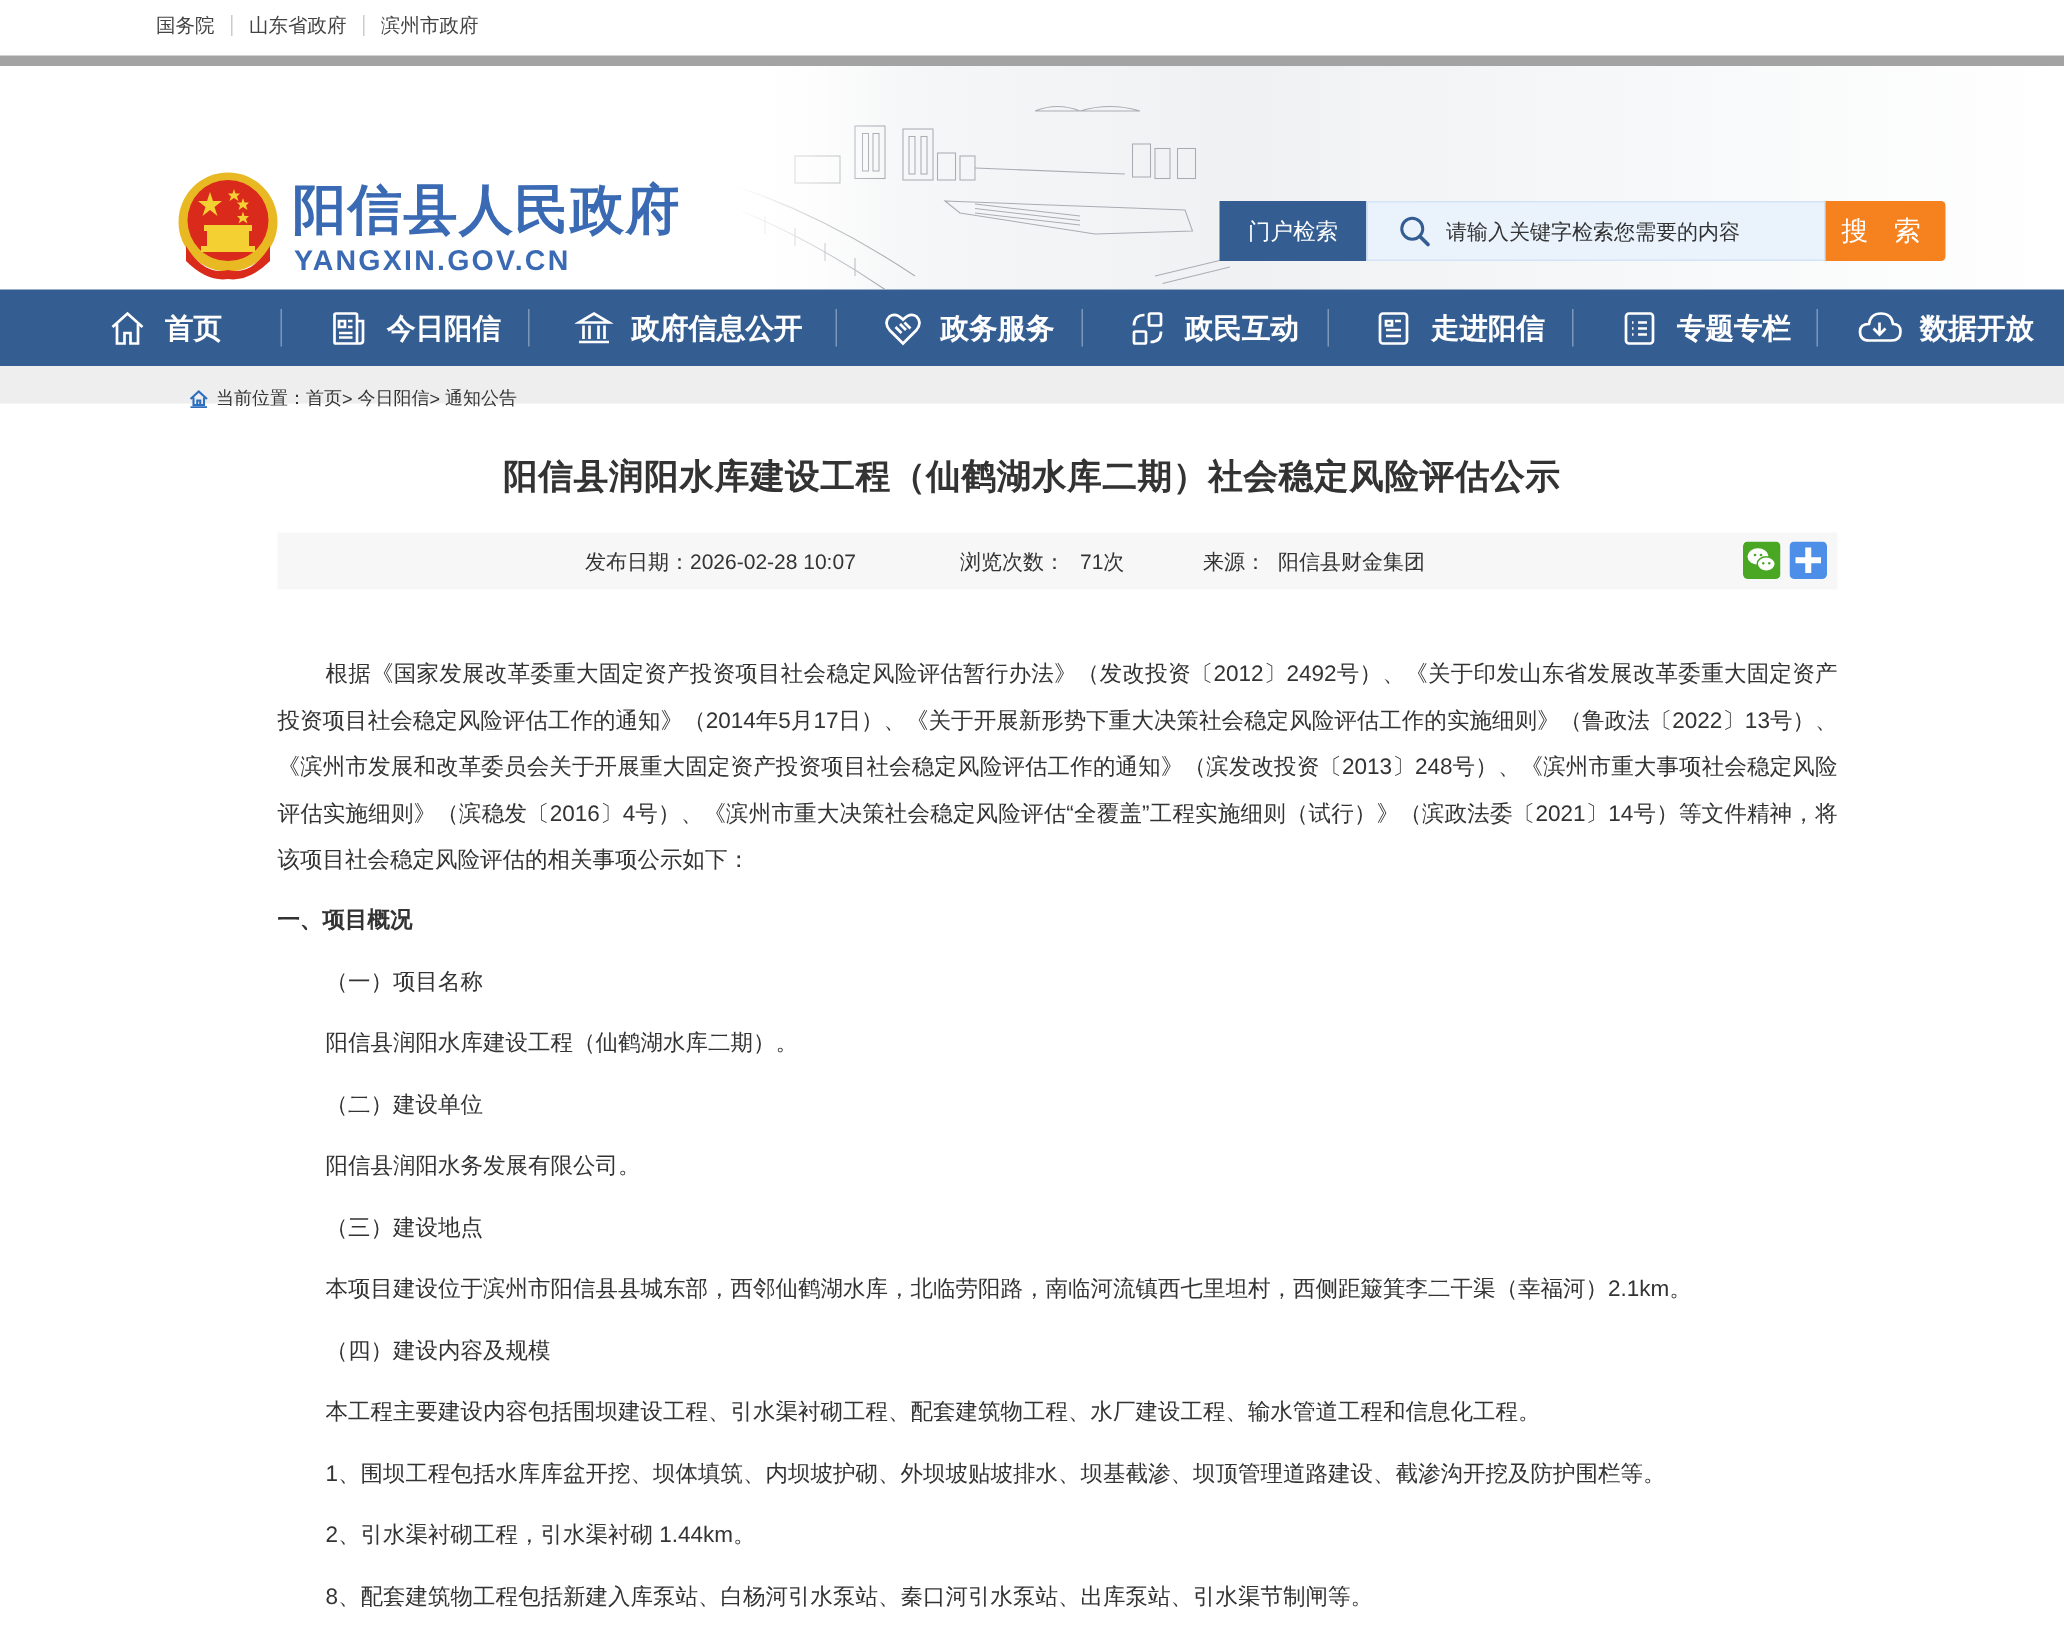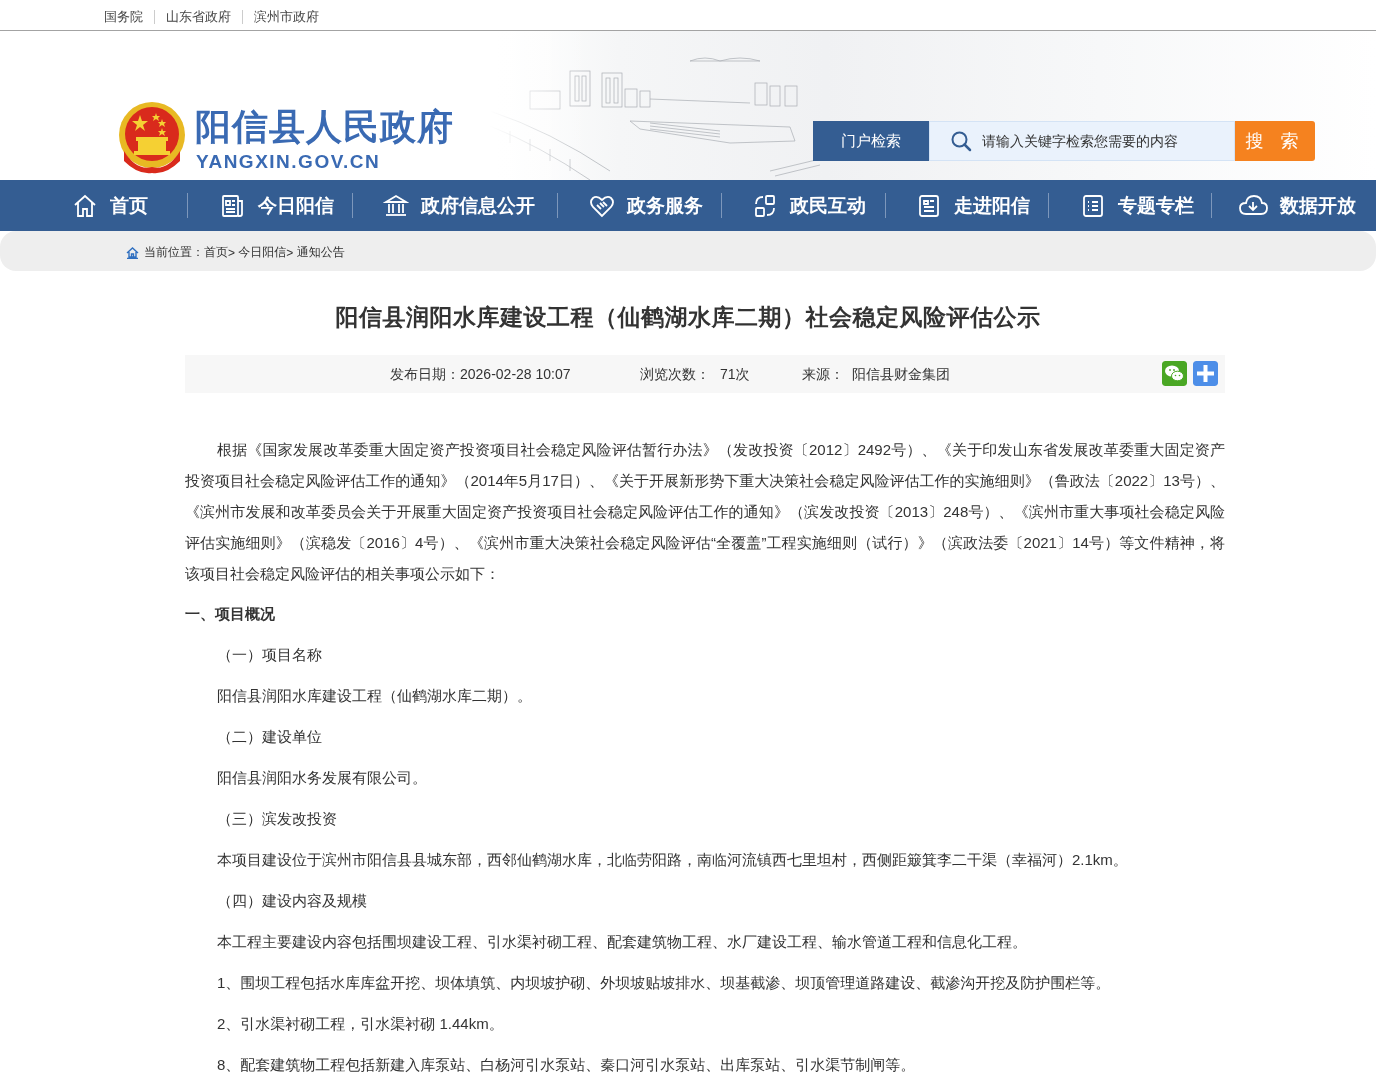--- a/index.html
+++ b/index.html
@@ -1,49 +1,49 @@
 <!DOCTYPE html>
 <html><head>
 <meta charset="utf-8">
 <style>
   * { box-sizing: border-box; margin: 0; padding: 0; }
   html, body { width: 1376px; height: 1085px; overflow: hidden; background: #fff; }
   body { font-family: "Liberation Sans", "DejaVu Sans", sans-serif; color: #333; }
 
   
-  .topbar { height: 31px; border-bottom: 1px solid #a3a3a3; position: relative; background: #fff; }
+  .topbar { height: 44px; border-bottom: 7px solid #a3a3a3; position: relative; background: #fff; }
   .topbar .left { position: absolute; left: 104px; top: 8px; display: flex; align-items: center; font-size: 13px; color: #444; }
   .topbar .left a { color: #444; text-decoration: none; }
   .topbar .left .sep { display: inline-block; width: 1px; height: 14px; background: #ccc; margin: 0 11px; }
   .topbar .right { position: absolute; right: 71px; top: 8px; display: flex; align-items: center; font-size: 13px; color: #333; }
   .topbar .right a { color: #333; text-decoration: none; }
   .topbar .right .sep { display: inline-block; width: 1px; height: 14px; background: #ccc; margin: 0 6px; }
 
   
   .header { height: 149px; position: relative; background: linear-gradient(90deg,#fff 0%, #fff 36%, #f5f6f7 45%, #f0f1f3 60%, #f7f8f9 80%, #fff 100%); overflow: hidden; padding-left: 39px; }
   .emblem { position: absolute; left: 116px; top: 70px; width: 72px; height: 74px; }
   .site-title { position: absolute; left: 195px; top: 72px; font-size: 36px; font-weight: bold; color: #3a6ab3; letter-spacing: 1px; font-family: "DejaVu Sans", sans-serif; }
   .site-domain { position: absolute; left: 196px; top: 120px; font-size: 19px; font-weight: bold; color: #3a6ab3; letter-spacing: 1.5px; }
   .cityscape { position: absolute; left: 490px; top: 0; width: 330px; height: 149px; }
   .search-wrap { position: absolute; left: 813px; top: 90px; height: 40px; display: flex; }
-  .search-label { width: 116px; height: 40px; background: #345d92; color: #fff; font-size: 15px; display: flex; align-items: center; justify-content: center; }
+  .search-label { width: 98px; height: 40px; background: #345d92; color: #fff; font-size: 15px; display: flex; align-items: center; justify-content: center; }
   .search-box { width: 306px; height: 40px; background: #eaf2fc; border: 1px solid #d4e3f5; display: flex; align-items: center; padding-left: 20px; }
   .search-box .mag { width: 22px; height: 22px; margin-right: 10px; }
   .search-box input { border: none; background: transparent; font-size: 14px; color: #333; outline: none; width: 240px; font-family: "Liberation Sans", sans-serif; }
   .search-box input::placeholder { color: #333; }
   .search-btn { width: 80px; height: 40px; background: #f5821f; color: #fff; font-size: 18px; border: none; border-radius: 0 3px 3px 0; letter-spacing: 6px; font-family: "Liberation Sans", sans-serif; }
 
   
   .nav { height: 51px; background: #345d92; display: flex; align-items: center; position: relative; }
   .nav-item { position: absolute; top: 0; height: 51px; display: flex; align-items: center; color: #fff; font-size: 19px; font-weight: bold; cursor: pointer; }
   .nav-item svg { width: 26px; height: 26px; margin-right: 12px; }
   .nav-sep { position: absolute; top: 13px; width: 1px; height: 25px; background: #7d97bb; }
 
   
-  .crumbbar { height: 40px; background: #eeeeee; position: relative; border-radius: 16px; }
+  .crumbbar { height: 25px; background: #eeeeee; position: relative; }
   .crumb { position: absolute; left: 126px; top: 13px; font-size: 12px; color: #333; display: flex; align-items: center; }
   .crumb svg { width: 13px; height: 12px; margin-right: 5px; }
   .crumb a { color: #333; text-decoration: none; }
 
   
   .article-title { position: absolute; left: 0; width: 1376px; top: 302px; text-align: center; font-size: 23px; font-weight: bold; color: #333; font-family: "DejaVu Sans", sans-serif; letter-spacing: 0.5px; }
   .meta { position: absolute; left: 185px; top: 355px; width: 1040px; height: 38px; background: #f7f7f7; font-size: 14px; color: #333; }
   .meta span { position: absolute; top: 11px; }
   .share { position: absolute; top: 6px; width: 25px; height: 25px; border-radius: 3px; }
   .content { position: absolute; left: 185px; top: 434px; width: 1040px; font-size: 15px; color: #333; }
@@ -239,20 +239,20 @@
   </svg>
 </div>
 
 <div class="content">
   <p class="indent">根据《国家发展改革委重大固定资产投资项目社会稳定风险评估暂行办法》（发改投资〔2012〕2492号）、《关于印发山东省发展改革委重大固定资产投资项目社会稳定风险评估工作的通知》（2014年5月17日）、《关于开展新形势下重大决策社会稳定风险评估工作的实施细则》（鲁政法〔2022〕13号）、《滨州市发展和改革委员会关于开展重大固定资产投资项目社会稳定风险评估工作的通知》（滨发改投资〔2013〕248号）、《滨州市重大事项社会稳定风险评估实施细则》（滨稳发〔2016〕4号）、《滨州市重大决策社会稳定风险评估“全覆盖”工程实施细则（试行）》（滨政法委〔2021〕14号）等文件精神，将该项目社会稳定风险评估的相关事项公示如下：</p>
   <p class="h1">一、项目概况</p>
   <p class="sub">（一）项目名称</p>
   <p class="block">阳信县润阳水库建设工程（仙鹤湖水库二期）。</p>
   <p class="sub">（二）建设单位</p>
   <p class="block">阳信县润阳水务发展有限公司。</p>
-  <p class="sub">（三）滨发改投资</p>
+  <p class="sub">（三）建设地点</p>
   <p class="block">本项目建设位于滨州市阳信县县城东部，西邻仙鹤湖水库，北临劳阳路，南临河流镇西七里坦村，西侧距簸箕李二干渠（幸福河）2.1km。</p>
   <p class="sub">（四）建设内容及规模</p>
   <p class="block">本工程主要建设内容包括围坝建设工程、引水渠衬砌工程、配套建筑物工程、水厂建设工程、输水管道工程和信息化工程。</p>
   <p class="block">1、围坝工程包括水库库盆开挖、坝体填筑、内坝坡护砌、外坝坡贴坡排水、坝基截渗、坝顶管理道路建设、截渗沟开挖及防护围栏等。</p>
   <p class="block">2、引水渠衬砌工程，引水渠衬砌 1.44km。</p>
   <p class="block">8、配套建筑物工程包括新建入库泵站、白杨河引水泵站、秦口河引水泵站、出库泵站、引水渠节制闸等。</p>
 </div>
 
 </body></html>

